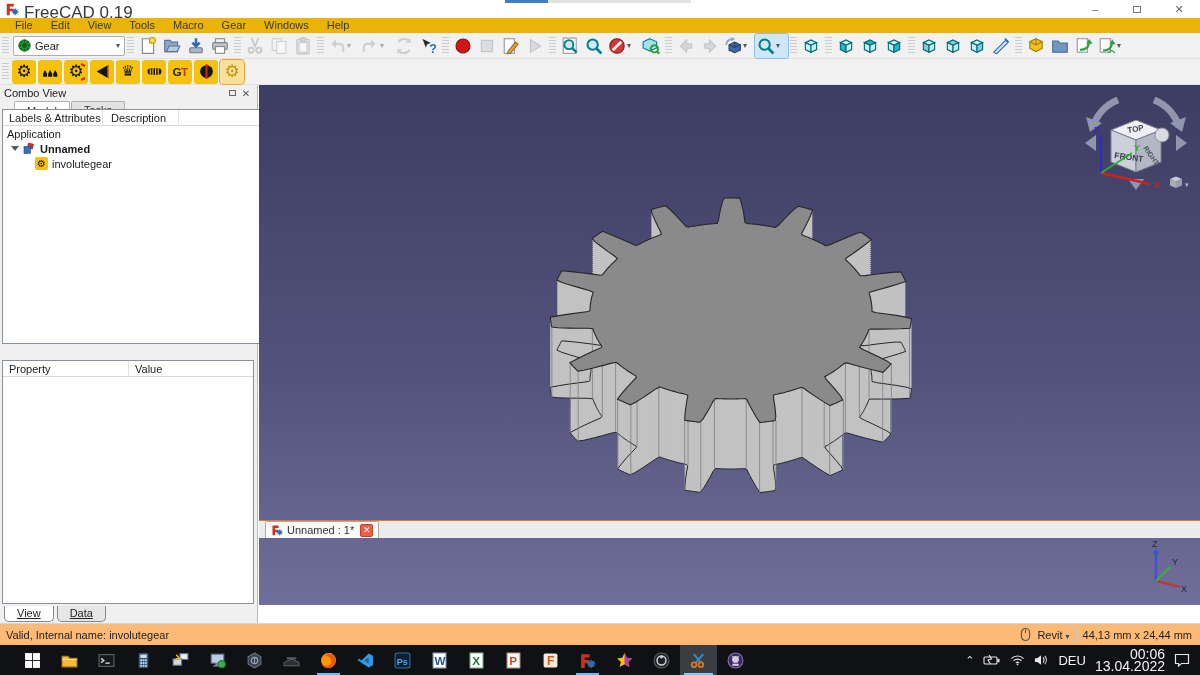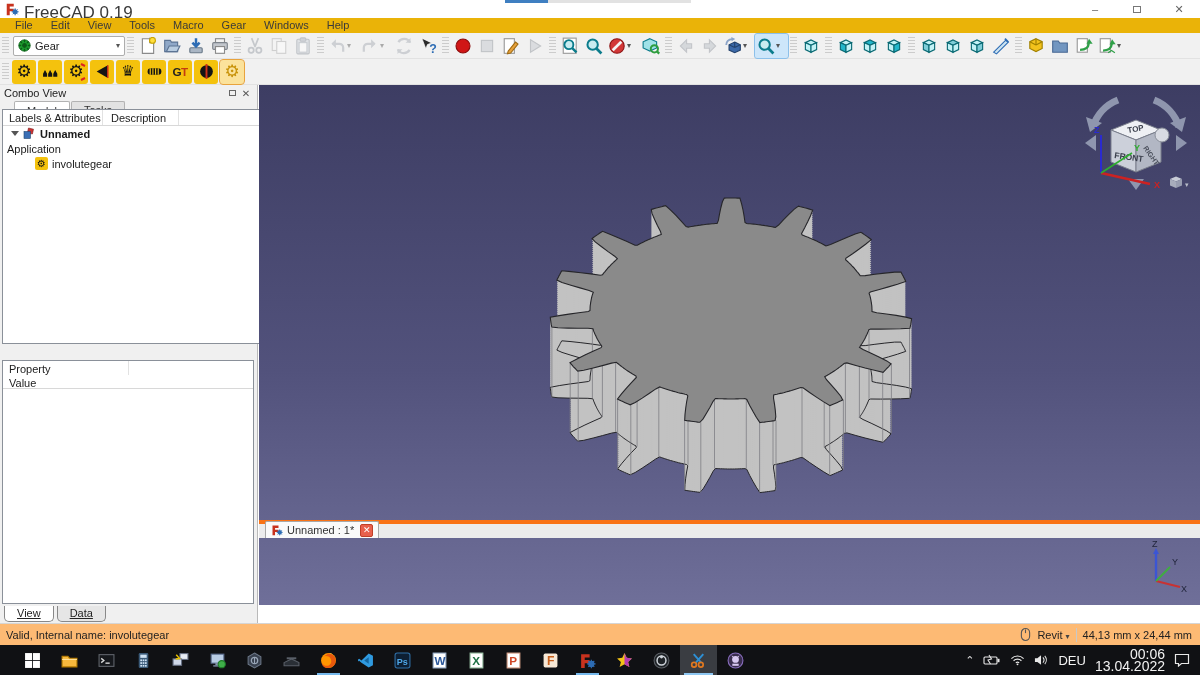--- a/index.html
+++ b/index.html
@@ -58,35 +58,35 @@
   .tree-header { height:16px; border-bottom:1px solid #d8d8d8; display:flex; color:#222; }
   .tree-header .c1 { width:100px; padding:2px 0 0 6px; border-right:1px solid #e2e2e2; }
   .tree-header .c2 { width:76px; padding:2px 0 0 8px; border-right:1px solid #e2e2e2; }
   .tree-row { height:15px; display:flex; align-items:center; color:#1a1a1a; }
   .tree-row .twisty { width:0; height:0; border-left:4px solid transparent; border-right:4px solid transparent; border-top:5px solid #555; margin:0 4px 0 8px; }
   .tree-row .ticon { width:13px; height:13px; margin-right:4px; display:inline-flex; }
   .tree-row .ticon svg { width:13px; height:13px; }
   .tree-row.bold { font-weight:bold; }
   .gear-mini { width:13px; height:13px; background:#f4c20d; border-radius:2px; display:flex; align-items:center; justify-content:center; font-size:10px; line-height:10px; color:#111; font-family:"DejaVu Sans",sans-serif; }
   .prop-panel { position:absolute; left:2px; top:275px; width:252px; height:244px; background:#fff; border:1px solid #8a9099; }
-  .prop-header { height:28px; border-bottom:1px solid #d8d8d8; display:flex; color:#222;flex-direction:column; }
+  .prop-header { height:16px; border-bottom:1px solid #d8d8d8; display:flex; color:#222; }
   .prop-header .c1 { width:126px; padding:2px 0 0 6px; border-right:1px solid #e2e2e2; }
   .prop-header .c2 { padding:2px 0 0 6px; }
   .dock-bottom-tabs { position:absolute; left:4px; bottom:1px; display:flex; }
   .vd-tab { padding:1px 12px 2px; border:1px solid #888; border-top:none; border-radius:0 0 5px 5px; background:#e6e6e6; margin-right:3px; color:#222; text-decoration:underline; }
   .vd-tab.active { background:#fff; }
 
   
   .viewport { position:absolute; left:259px; top:0; width:941px; height:520px; overflow:hidden; }
   #gear-svg { position:absolute; left:0; top:0; }
   .navcube { position:absolute; right:8px; top:6px; }
   .axes-ind { position:absolute; right:12px; bottom:10px; }
 
   
-  .mdi-bar { position:absolute; left:259px; top:520px; width:941px; height:18px; background:#ececec; border-top:4px solid #f97316; display:flex; align-items:flex-end; padding-left:6px; }
+  .mdi-bar { position:absolute; left:259px; top:520px; width:941px; height:18px; background:#ececec; border-top:1px solid #f97316; display:flex; align-items:flex-end; padding-left:6px; }
   .mdi-tab { height:17px; background:#fafafa; border:1px solid #a8a8a8; border-bottom:none; display:flex; align-items:center; padding:0 5px; border-radius:2px 2px 0 0; }
   .mdi-tab .fc-logo { width:12px; height:12px; margin-right:4px; }
   .mdi-close { width:13px; height:13px; background:#e8604c; border:1px solid #c04028; border-radius:2px; color:#fff; font-size:9px; line-height:11px; text-align:center; margin-left:6px; }
 
   
   .statusbar { position:absolute; left:0; top:623px; width:1200px; height:22px; background:#fdba74; border-top:1px solid #d5d5d5; display:flex; align-items:center; }
   .sb-left { margin-left:6px; color:#222; }
   .sb-right { margin-left:auto; display:flex; align-items:center; gap:6px; padding-right:8px; color:#222; }
   .sb-sep { width:1px; height:14px; background:#c8c8c8; }
   .sb-dd { font-size:8px; color:#444; }
@@ -455,32 +455,32 @@
       </div>
       <div class="dock-tabs">
         <span class="dock-tab active">Model</span>
         <span class="dock-tab">Tasks</span>
       </div>
       <div class="tree-panel">
         <div class="tree-header">
           <span class="c1">Labels &amp; Attributes</span>
           <span class="c2">Description</span>
         </div>
+        <div class="tree-row" style="padding-left:4px">
+          <span>Application</span>
+        </div>
         <div class="tree-row bold">
           <span class="twisty"></span>
           <span class="ticon">
               <svg viewBox="0 0 13 13">
                 <path d="M5.5 1l5 1.2-1.1 4.8-5-1.2z" fill="#cc3333" stroke="#7e1a1a" stroke-width=".6"></path>
                 <rect x="1" y="4.5" width="6.5" height="7" fill="#3b6fb5" stroke="#24466e" stroke-width=".6"></rect>
               </svg>
             </span>
           <span>Unnamed</span>
-        </div>
-        <div class="tree-row" style="padding-left:4px">
-          <span>Application</span>
         </div>
         <div class="tree-row" style="padding-left:32px">
           <span class="gear-mini" style="margin-right:4px">⚙</span>
           <span>involutegear</span>
         </div>
       </div>
       <div class="prop-panel">
         <div class="prop-header">
           <span class="c1">Property</span>
           <span class="c2">Value</span>

